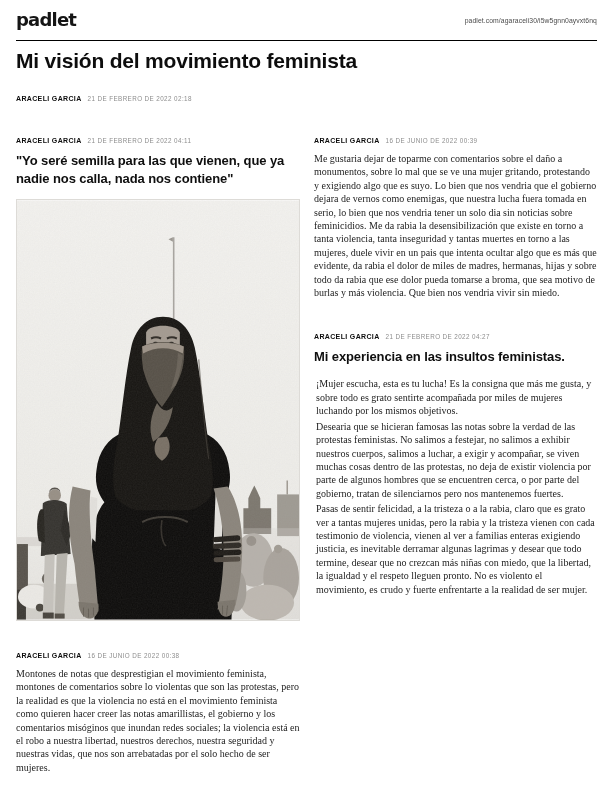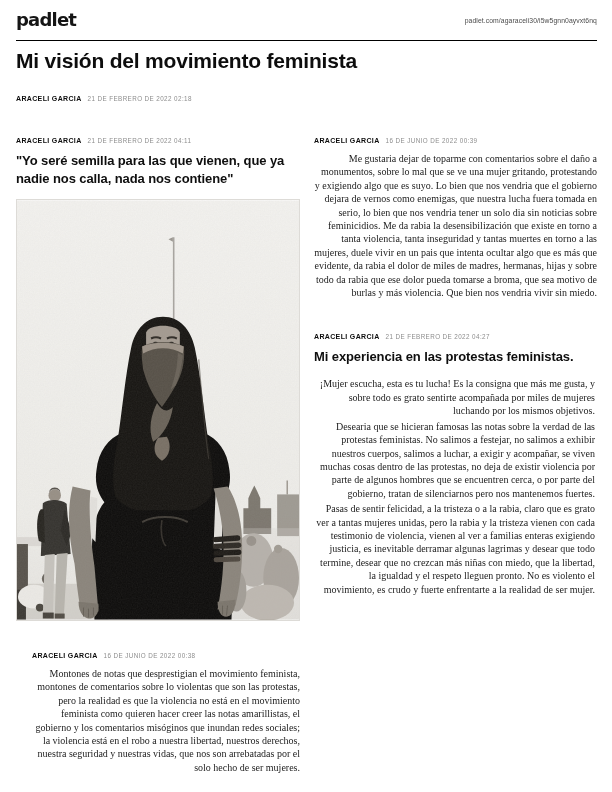--- a/index.html
+++ b/index.html
@@ -14,23 +14,23 @@
   .board-title { position:absolute; top:49px; left:16px; right:15px; margin:0; font-size:21px; font-weight:700; letter-spacing:-0.2px; color:#0d0d0d; }
   .byline { position:absolute; top:87px; left:16px; }
   .meta-author { font-size:7px; font-weight:700; letter-spacing:0.35px; color:#0d0d0d; }
   .meta-date { font-size:6.3px; color:#8d8d8d; margin-left:6px; letter-spacing:0.4px; }
   .col { position:absolute; top:133px; }
   .col-left  { left:16px;  width:284px; }
   .col-right { left:314px; width:283px; }
   .post { margin:0; }
   .post-meta { margin:0 0 7px 0; line-height:9px; }
   .post-title { margin:0 0 11px 0; font-size:13px; line-height:18px; font-weight:700; letter-spacing:-0.1px; color:#0f0f0f; }
-  .post-body { margin:0; font-family:"Liberation Serif", serif; font-size:10px; line-height:13.4px; color:#1c1c1c;text-align:right; }
+  .post-body { margin:0; font-family:"Liberation Serif", serif; font-size:10px; line-height:13.4px; color:#1c1c1c; }
   .post-body p { margin:2px; }
-  .gap-left  { margin-top:27px;margin-left:16px; }
+  .gap-left  { margin-top:27px; }
   .gap-right { margin-top:30px; }
   figure.photo { margin:1px 0 0 0; width:282px; height:420px; border:1px solid #dddbd7; }
   figure.photo svg { display:block; }
 </style>
 </head>
 <body>
 
 <div class="page">
 
   <div class="hdr">
@@ -173,21 +173,21 @@
       <div class="post-meta">
         <span class="meta-author">ARACELI GARCIA</span><span class="meta-date">16 DE JUNIO DE 2022 00:39</span>
       </div>
       <div class="post-body">Me gustaria dejar de toparme con comentarios sobre el daño a monumentos, sobre lo mal que se ve una mujer gritando, protestando y exigiendo algo que es suyo. Lo bien que nos vendria que el gobierno dejara de vernos como enemigas, que nuestra lucha fuera tomada en serio, lo bien que nos vendria tener un solo dia sin noticias sobre feminicidios. Me da rabia la desensibilización que existe en torno a tanta violencia, tanta inseguridad y tantas muertes en torno a las mujeres, duele vivir en un pais que intenta ocultar algo que es más que evidente, da rabia el dolor de miles de madres, hermanas, hijas y sobre todo da rabia que ese dolor pueda tomarse a broma, que sea motivo de burlas y más violencia. Que bien nos vendria vivir sin miedo.</div>
     </article>
 
     <article class="post gap-right">
       <div class="post-meta">
         <span class="meta-author">ARACELI GARCIA</span><span class="meta-date">21 DE FEBRERO DE 2022 04:27</span>
       </div>
-      <h2 class="post-title">Mi experiencia en las protestas feministas.</h2>
+      <h2 class="post-title">Mi experiencia en las insultos feministas.</h2>
       <div class="post-body">
         <p>¡Mujer escucha, esta es tu lucha! Es la consigna que más me gusta, y sobre todo es grato sentirte acompañada por miles de mujeres luchando por los mismos objetivos.</p>
         <p>Desearia que se hicieran famosas las notas sobre la verdad de las protestas feministas. No salimos a festejar, no salimos a exhibir nuestros cuerpos, salimos a luchar, a exigir y acompañar, se viven muchas cosas dentro de las protestas, no deja de existir violencia por parte de algunos hombres que se encuentren cerca, o por parte del gobierno, tratan de silenciarnos pero nos mantenemos fuertes.</p>
         <p>Pasas de sentir felicidad, a la tristeza o a la rabia, claro que es grato ver a tantas mujeres unidas, pero la rabia y la tristeza vienen con cada testimonio de violencia, vienen al ver a familias enteras exigiendo justicia, es inevitable derramar algunas lagrimas y desear que todo termine, desear que no crezcan más niñas con miedo, que la libertad, la igualdad y el respeto lleguen pronto. No es violento el movimiento, es crudo y fuerte enfrentarte a la realidad de ser mujer.</p>
       </div>
     </article>
 
   </div>
 
 </div>

